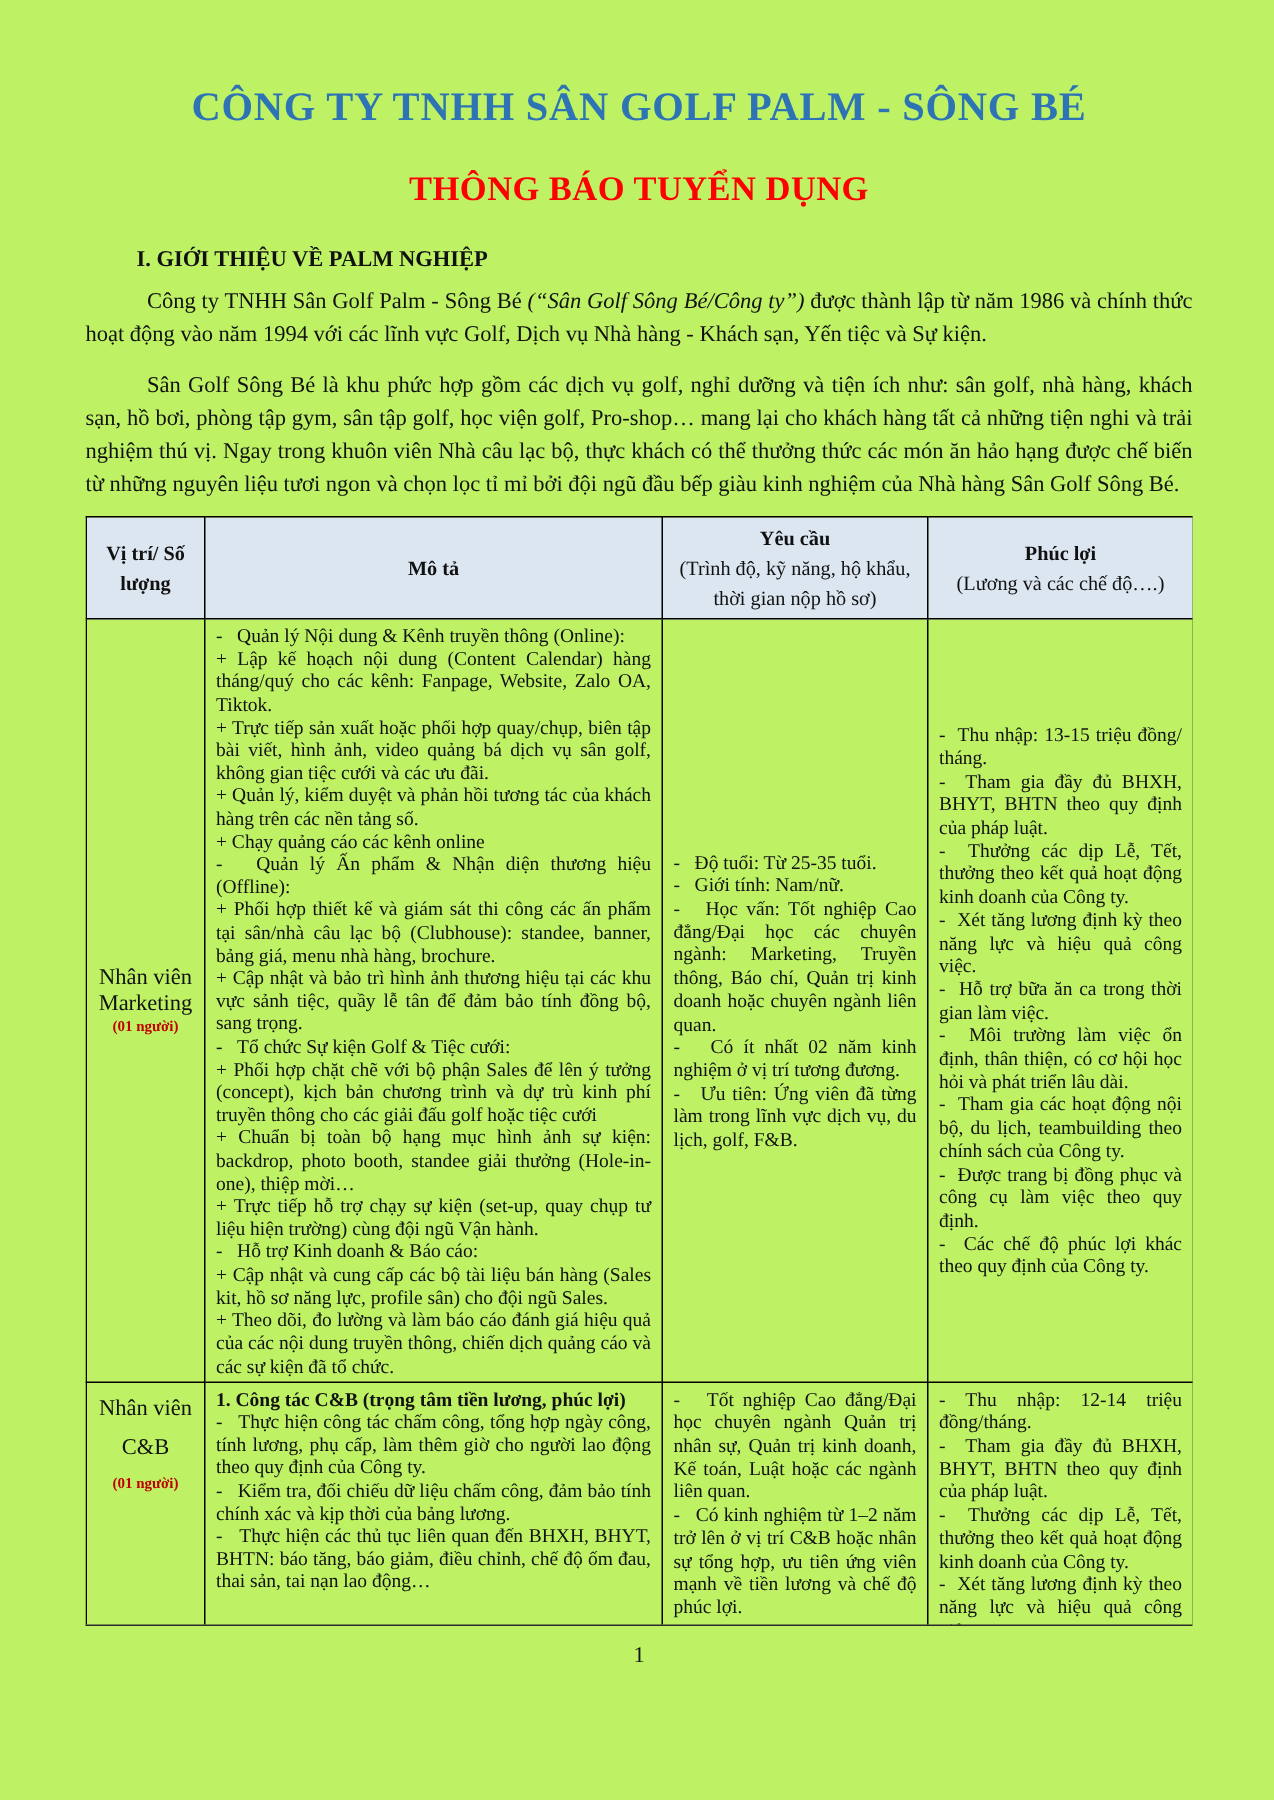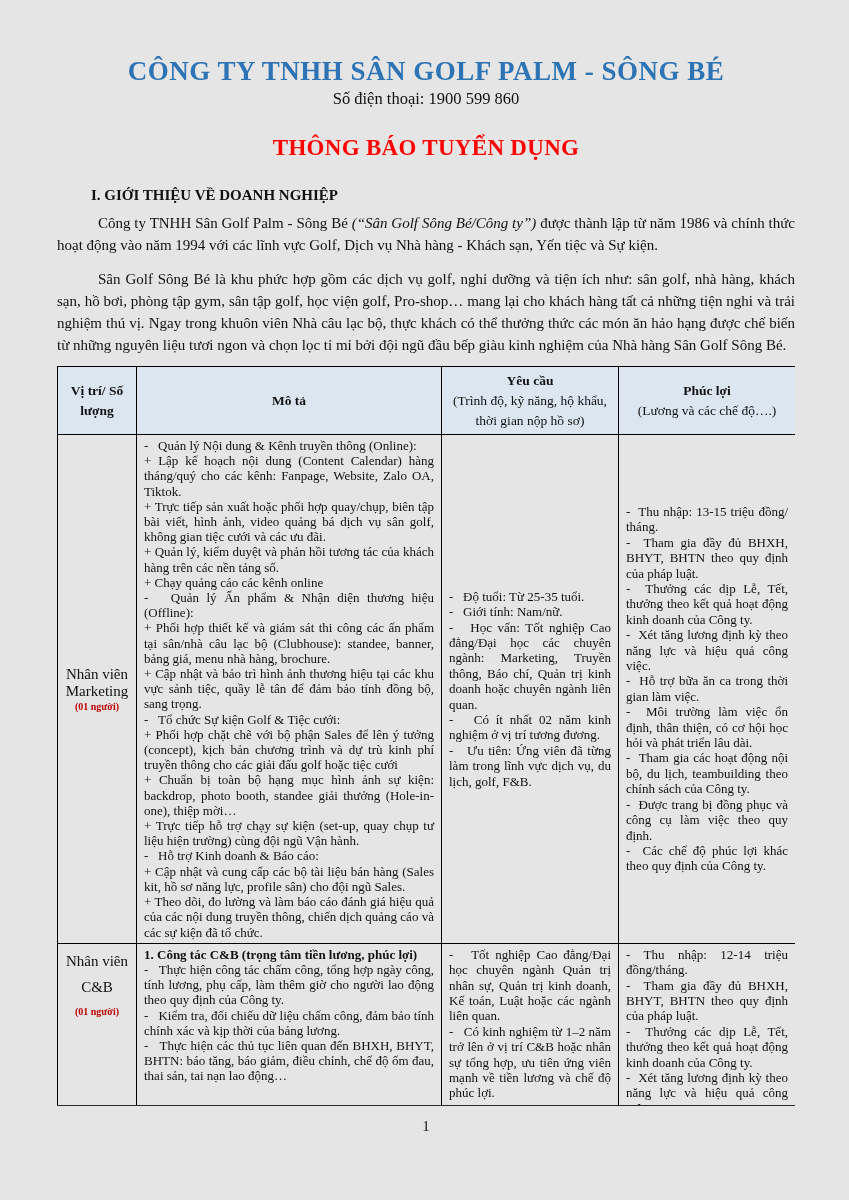--- a/index.html
+++ b/index.html
@@ -1,18 +1,18 @@
 <!DOCTYPE html>
 <html lang="vi"><head>
 <meta charset="utf-8">
 <style>
   * { margin:0; padding:0; box-sizing:border-box; }
   html,body { background:#ffffff; }
   .page {
-    width:849px; height:1200px; margin:0 auto; background:#e5e5e5;
+    width:849px; height:1200px; margin:0 auto; background:#bef264;
     font-family:"Liberation Serif", serif; color:#111; overflow:hidden; position:relative;
   }
   .inner { padding:56px 54px 0 57px; }
 
   .company-name {
     text-align:center; font-size:27px; font-weight:bold; color:#2E74B5; letter-spacing:0.5px;
   }
   .addr-line { text-align:center; font-size:16.5px; margin-top:8px; }
   .phone-line { text-align:center; font-size:16.5px; margin-top:2px; }
   .announce-title {
@@ -54,25 +54,24 @@
 
   .page-number { text-align:center; font-size:15px; margin-top:12px; }
 </style>
 </head>
 <body>
 
 <div class="page">
   <div class="inner">
 
     <div class="company-name">CÔNG TY TNHH SÂN GOLF PALM - SÔNG BÉ</div>
-    <div class="phone-line">Số điện thoại: 1900 599 860</div>
 
     <div class="announce-title">THÔNG BÁO TUYỂN DỤNG</div>
 
-    <div class="sec-heading">I. GIỚI THIỆU VỀ DOANH NGHIỆP</div>
+    <div class="sec-heading">I. GIỚI THIỆU VỀ PALM NGHIỆP</div>
 
     <p class="para"><span>Công ty TNHH Sân Golf Palm - Sông Bé </span><i>(“Sân Golf Sông Bé/Công ty”)</i><span> được thành lập từ năm 1986 và chính thức hoạt động vào năm 1994 với các lĩnh vực Golf, Dịch vụ Nhà hàng - Khách sạn, Yến tiệc và Sự kiện.</span></p>
 
     <p class="para second">Sân Golf Sông Bé là khu phức hợp gồm các dịch vụ golf, nghỉ dưỡng và tiện ích như: sân golf, nhà hàng, khách sạn, hồ bơi, phòng tập gym, sân tập golf, học viện golf, Pro-shop… mang lại cho khách hàng tất cả những tiện nghi và trải nghiệm thú vị. Ngay trong khuôn viên Nhà câu lạc bộ, thực khách có thể thưởng thức các món ăn hảo hạng được chế biến từ những nguyên liệu tươi ngon và chọn lọc tỉ mỉ bởi đội ngũ đầu bếp giàu kinh nghiệm của Nhà hàng Sân Golf Sông Bé.</p>
 
 
     <div class="table-clip">
       <table class="recruit">
         <colgroup>
           <col class="c-pos">

